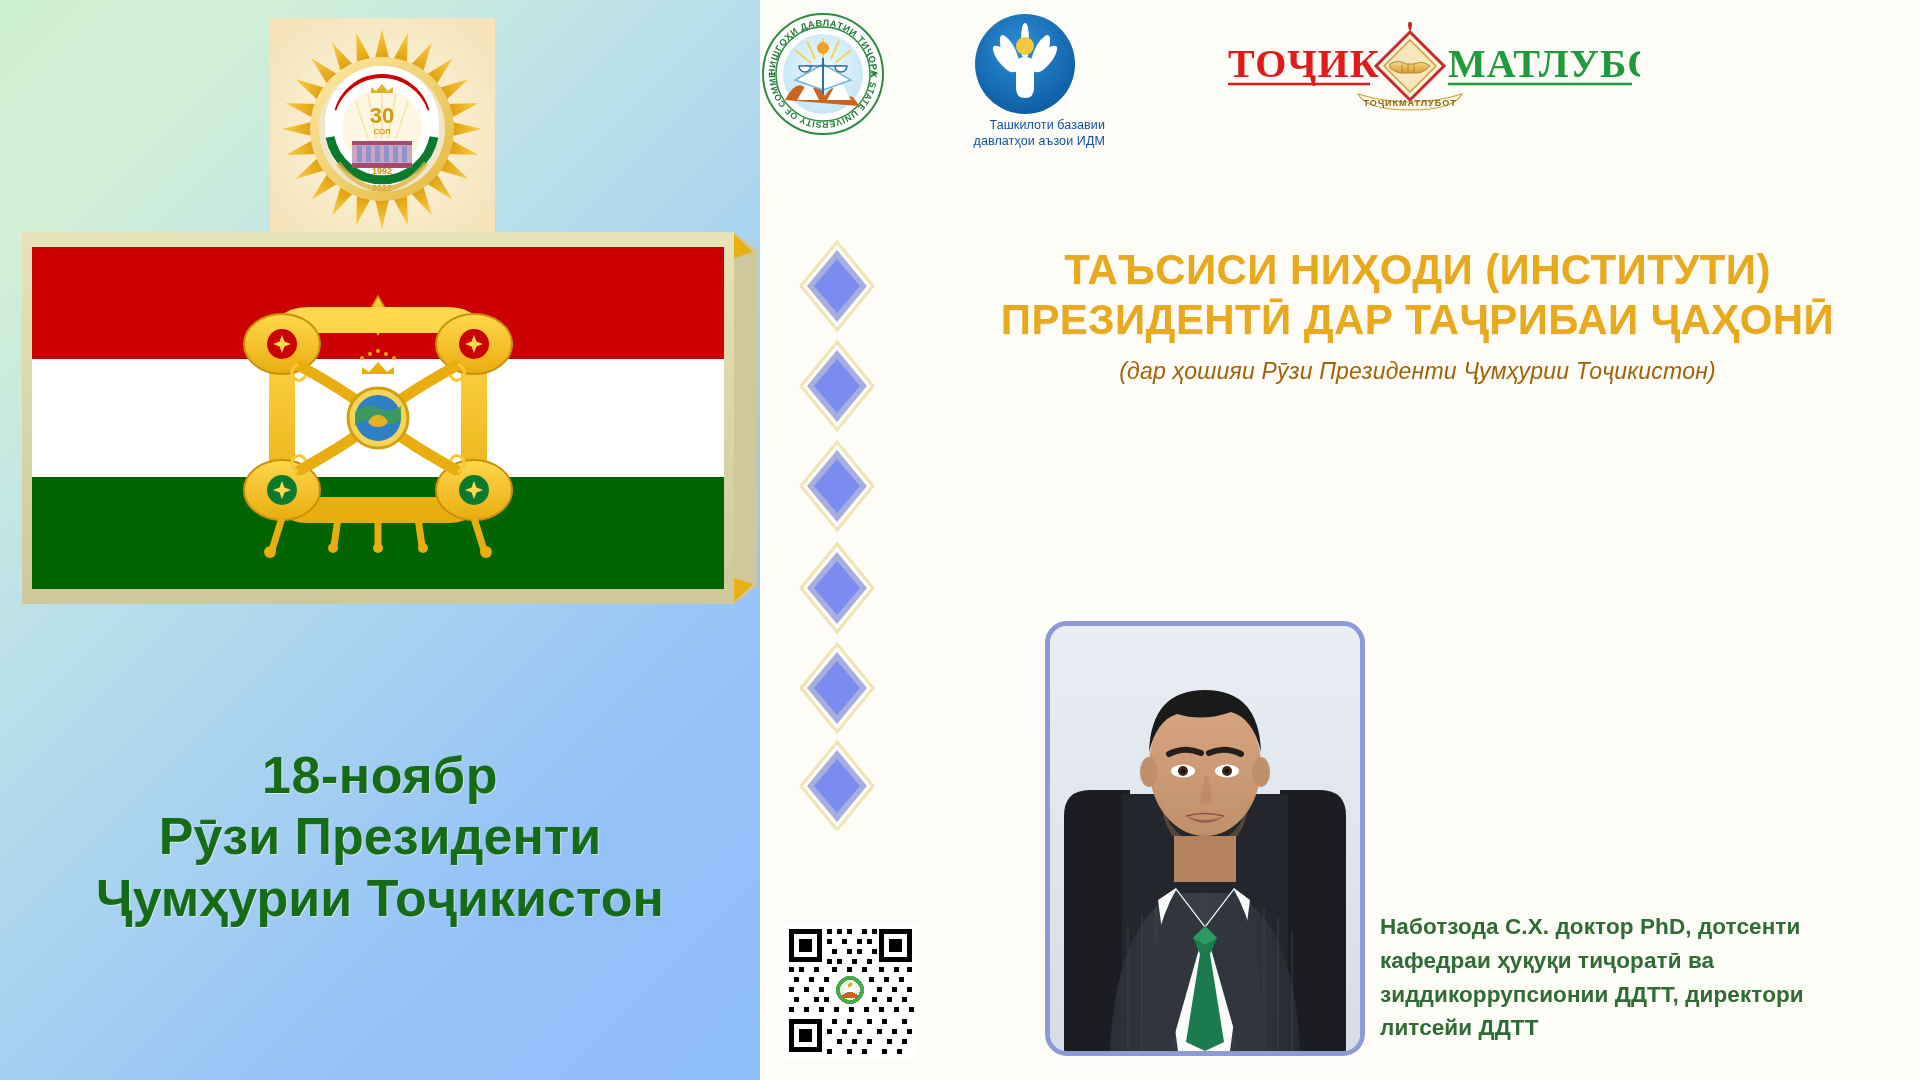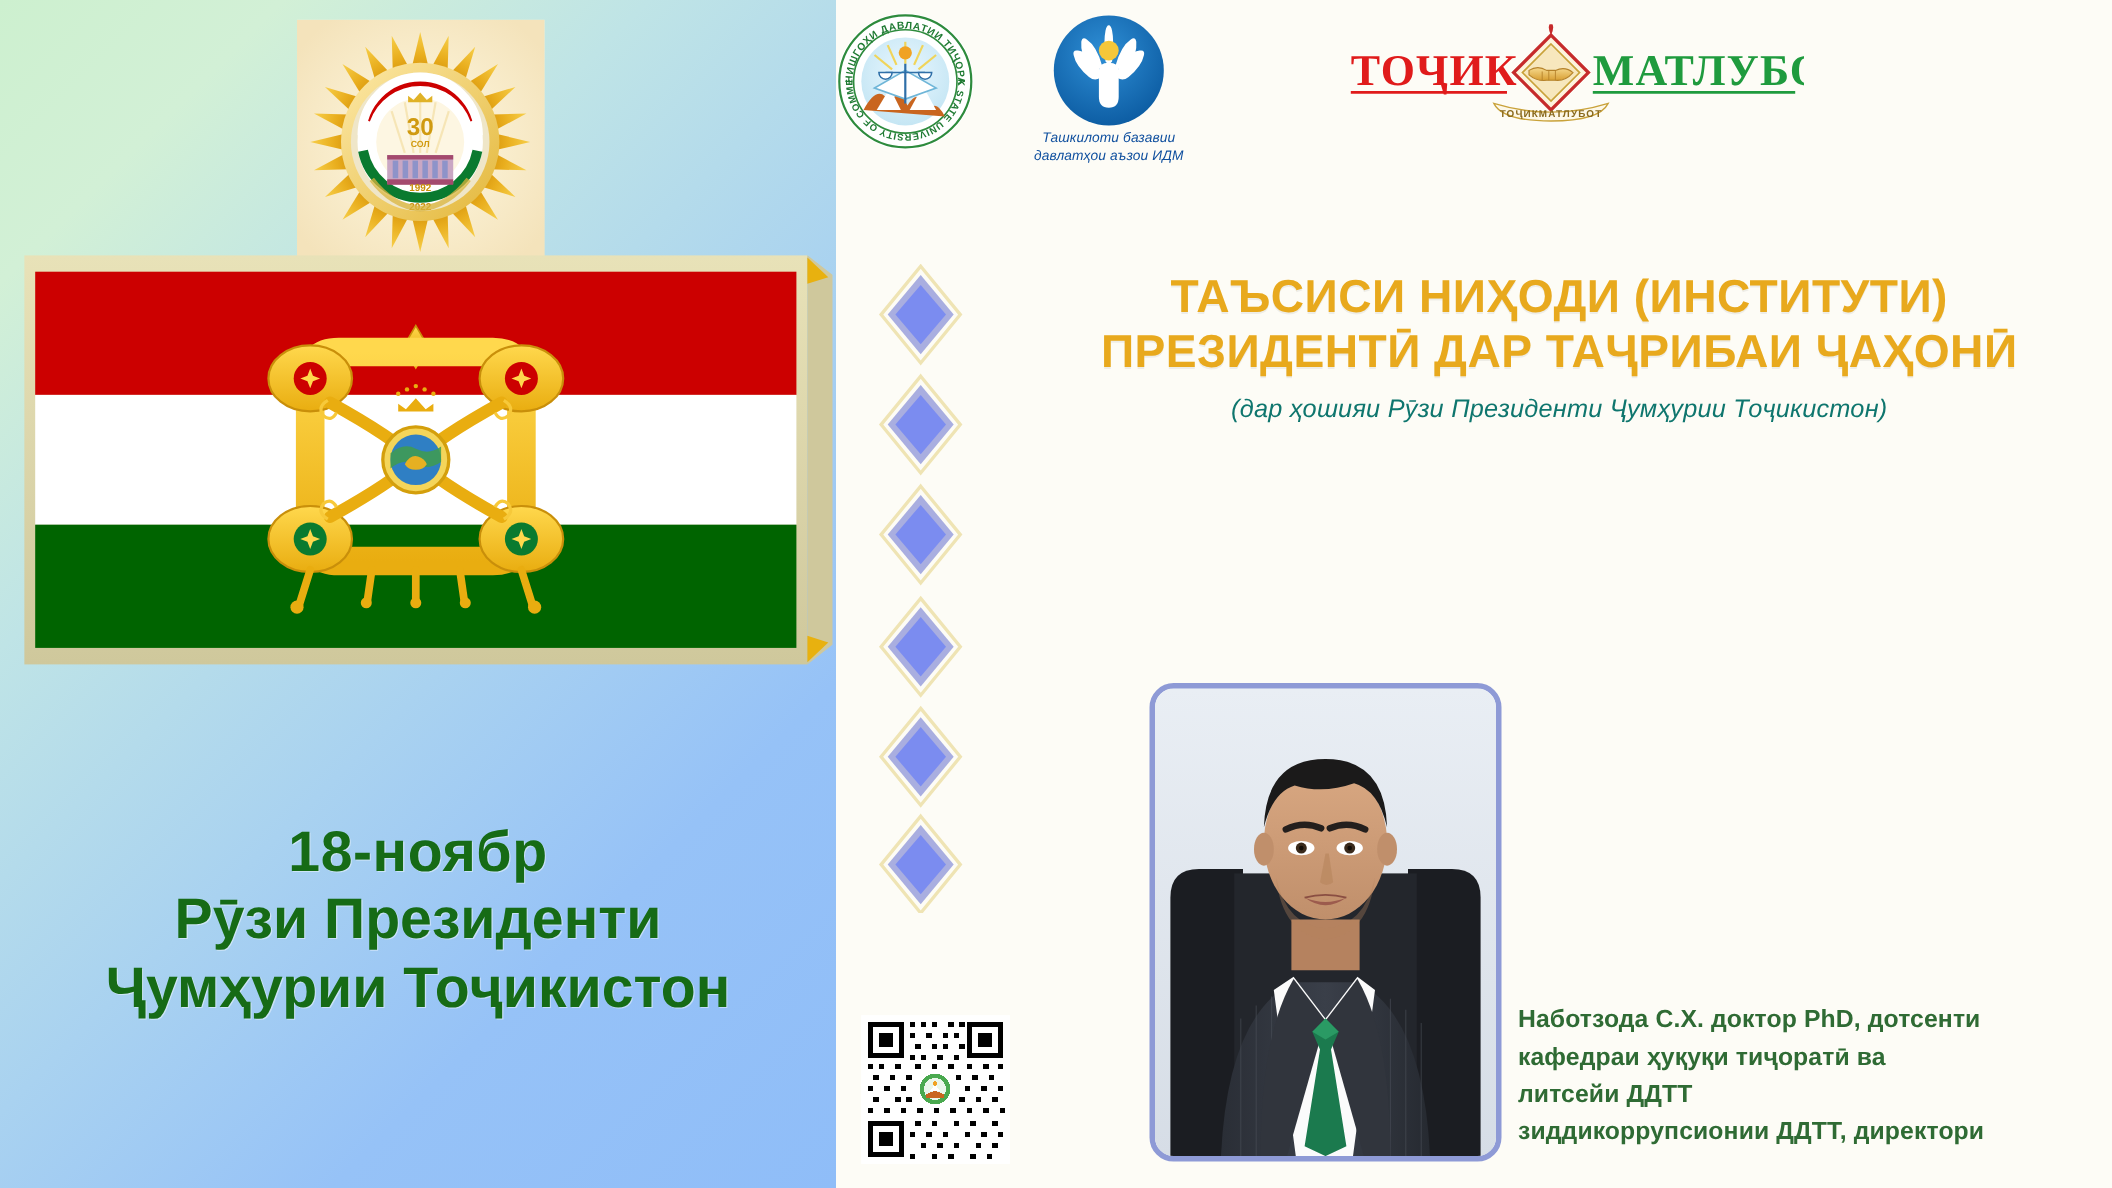--- a/index.html
+++ b/index.html
@@ -40,21 +40,21 @@
   .right-panel{
     position:absolute;left:760px;top:0;width:1160px;height:1080px;
     background:#fdfcf6;
   }
 
   .logo-row{position:absolute;left:0;top:0;width:1160px;height:175px;}
 
   .logo-tsuc{position:absolute;left:-3px;top:8px;width:132px;height:132px;}
   .logo-tsuc svg{display:block;width:100%;height:100%;}
 
-  .logo-cis{position:absolute;left:168px;top:12px;width:160px;height:135px;text-align:center;font-style:italic;}
+  .logo-cis{position:absolute;left:185px;top:12px;width:160px;height:135px;text-align:right;}
   .logo-cis .mark{width:104px;height:104px;margin:0 auto;}
   .logo-cis .mark svg{display:block;width:100%;height:100%;}
   .logo-cis .cap{
     font-size:12.5px;color:#0f4f9e;line-height:1.25;margin-top:2px;letter-spacing:.1px;
   }
 
   .logo-tm{position:absolute;left:420px;top:22px;width:420px;height:95px;margin-left:40px;}
   .logo-tm svg{display:block;width:100%;height:100%;}
 
   
@@ -65,21 +65,21 @@
   .headline{
     position:absolute;left:165px;top:245px;width:985px;
     text-align:center;
   }
   .headline .ln{
     font-size:42px;font-weight:bold;color:#e8a91d;letter-spacing:.4px;line-height:1.18;
     text-shadow:0 1px 0 rgba(0,0,0,.06);
   }
   .subhead{
     position:absolute;left:165px;top:358px;width:985px;text-align:center;
-    font-size:23px;font-style:italic;color:#0f766e;letter-spacing:.2px;
+    font-size:23px;font-style:italic;color:#a16207;letter-spacing:.2px;
   }
 
   
   .qr{position:absolute;left:23px;top:923px;width:135px;height:135px;background:#ffffff;}
   .qr svg{display:block;width:100%;height:100%;}
 
   
   .portrait{
     position:absolute;left:285px;top:621px;width:310px;height:425px;
     border:5px solid #8e9ad6;border-radius:22px;overflow:hidden;background:#dfe6ef;
@@ -665,18 +665,18 @@
         <path d="M 136,190 q 19,8 38,0 q -19,14 -38,0 Z" fill="#9c5b4d"></path>
         <path d="M 136,190 q 19,-5 38,0" stroke="#8a4e42" stroke-width="1.5" fill="none"></path>
 
         <path d="M 110,172 q 10,44 45,46 q 35,-2 45,-46 q -6,52 -45,56 q -39,-4 -45,-56 Z" fill="#b4855f" opacity=".35"></path>
       </svg>
     </div>
 
     <div class="person-caption">
       <span class="cl">Наботзода  С.Х. доктор PhD, дотсенти</span>
       <span class="cl">кафедраи ҳуқуқи тиҷоратӣ ва</span>
+      <span class="cl">зиддикоррупсионии ДДТТ, директори</span>
       <span class="cl">литсейи ДДТТ</span>
-      <span class="cl">зиддикоррупсионии ДДТТ, директори</span>
     </div>
 
   </div>
 </div>
 
 </body></html>

